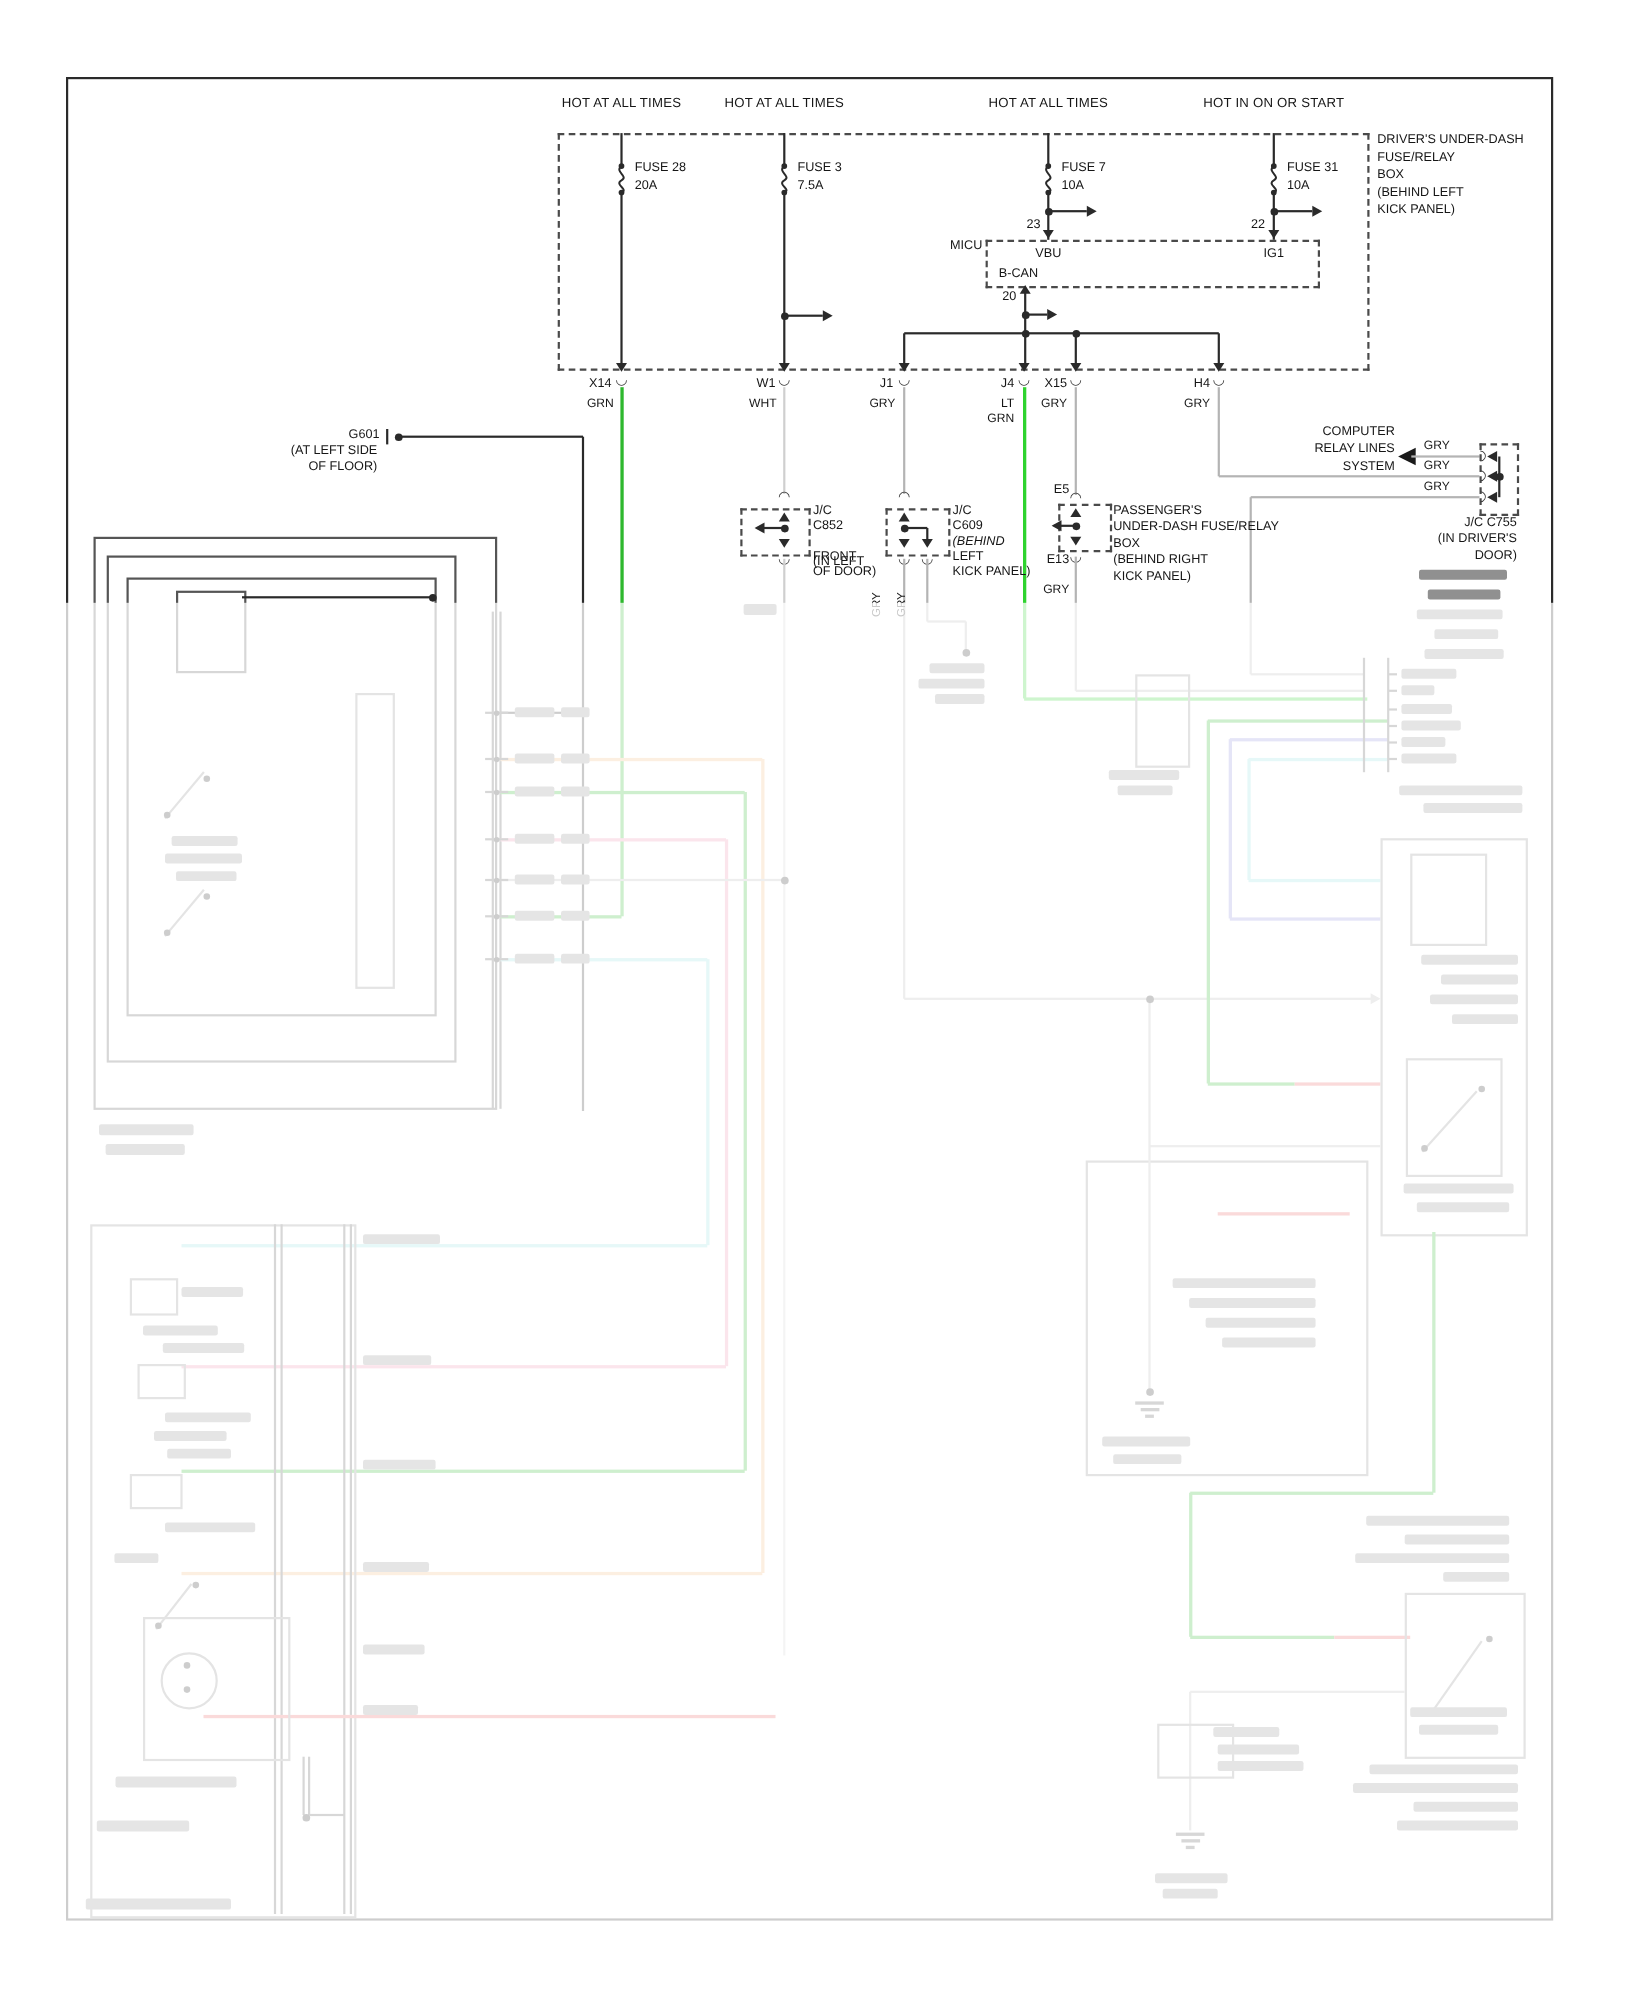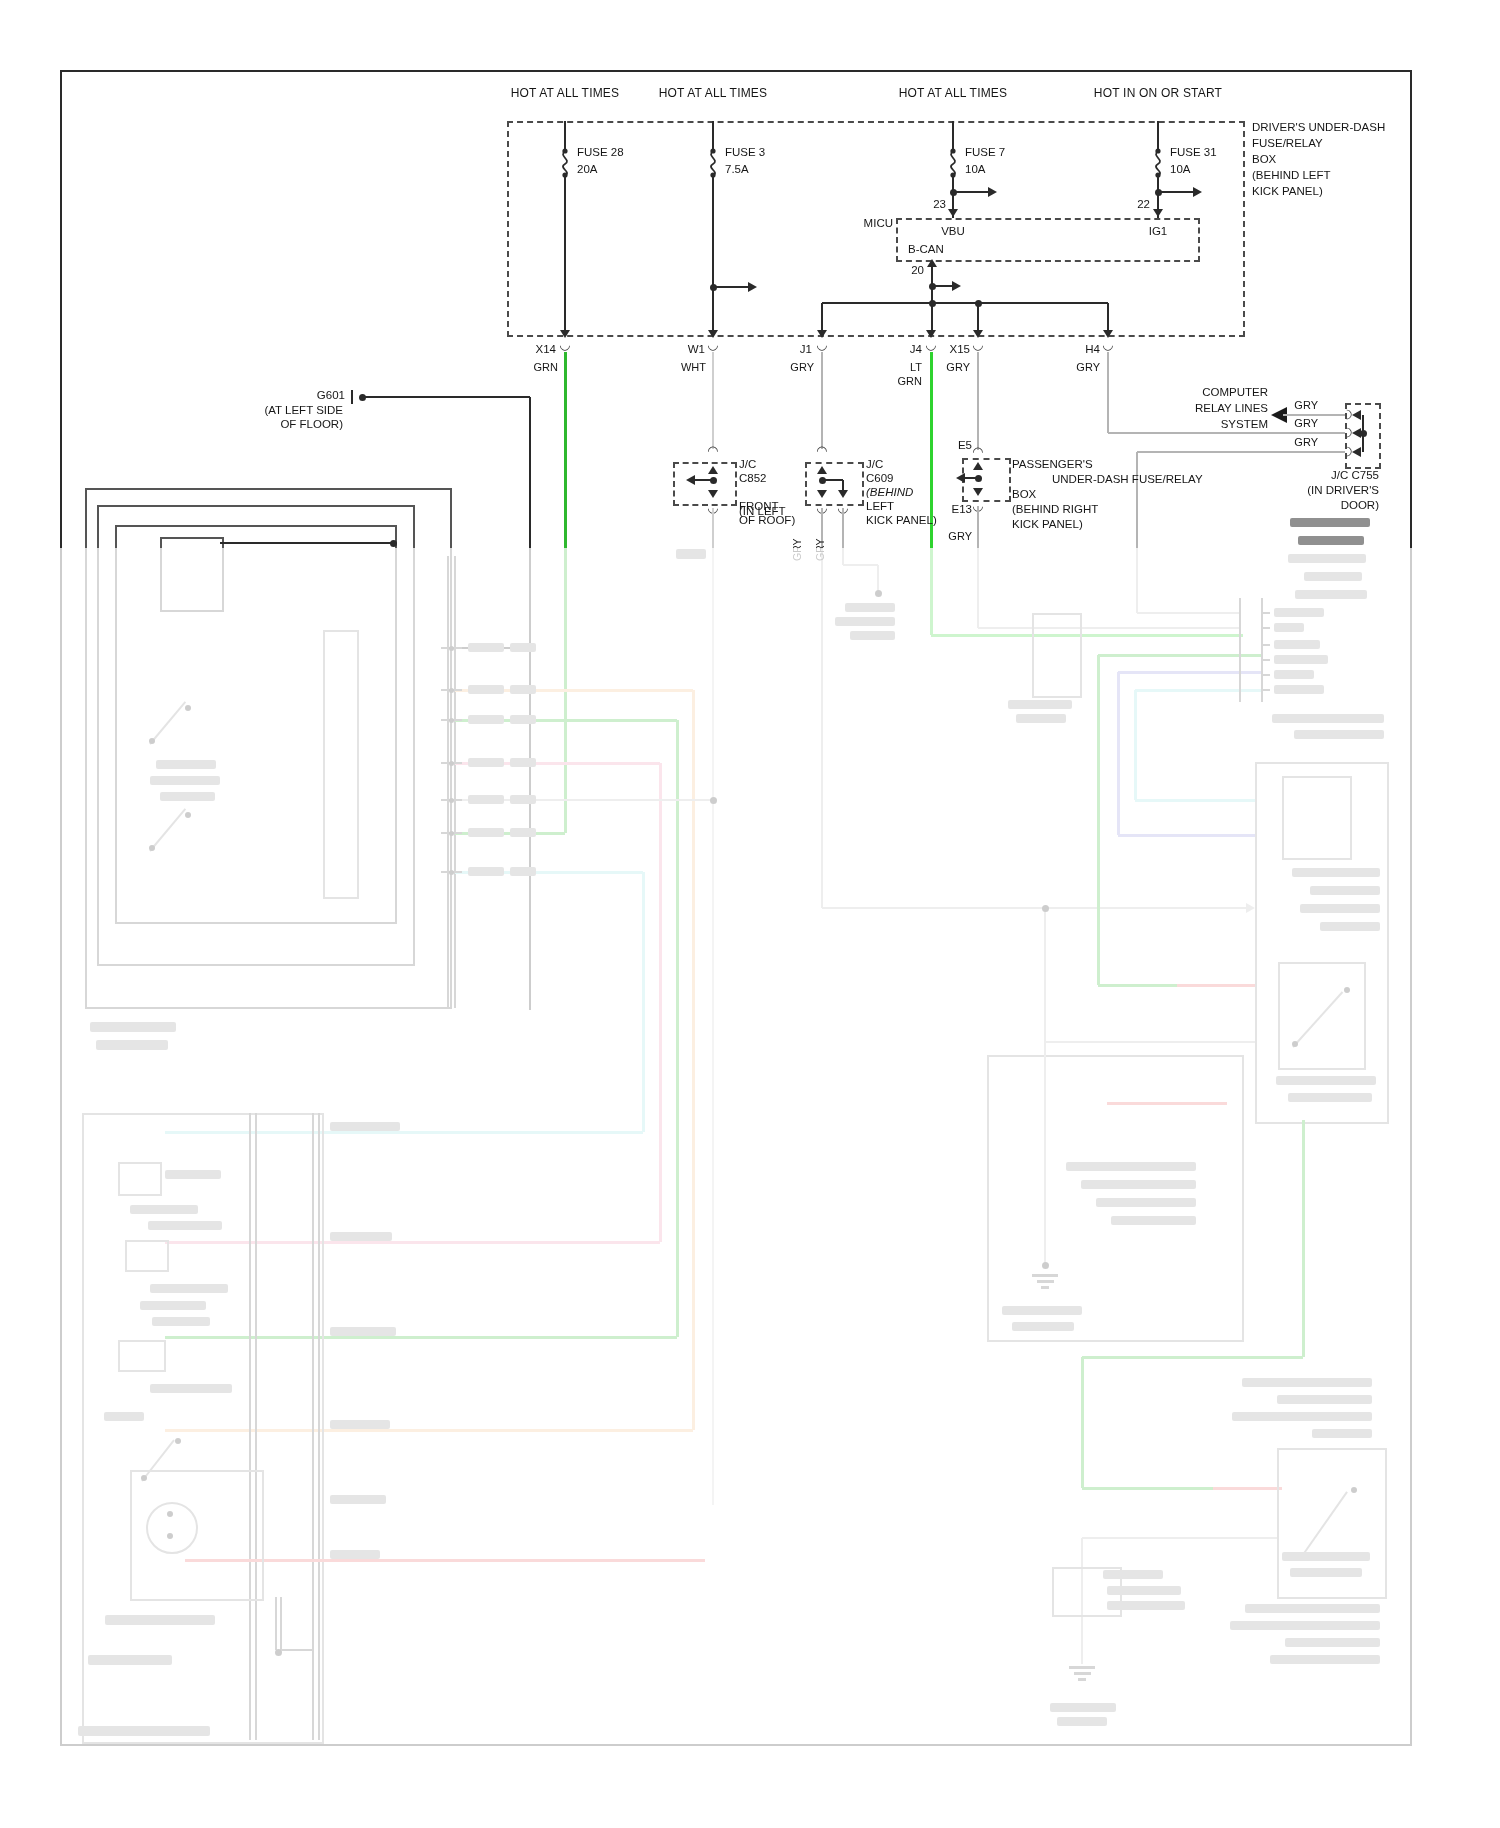--- a/index.html
+++ b/index.html
@@ -418,37 +418,37 @@
   <div class="t rt" style="left:1088px;top:401px;width:180px;">RELAY LINES</div>
   <div class="t rt" style="left:1088px;top:417px;width:180px;">SYSTEM</div>
   <div class="t rt sm" style="left:1270px;top:399px;width:48px;">GRY</div>
   <div class="t rt sm" style="left:1270px;top:417px;width:48px;">GRY</div>
   <div class="t rt sm" style="left:1270px;top:436px;width:48px;">GRY</div>
 
   <div class="t" style="left:739px;top:457px;">J/C</div>
   <div class="t" style="left:739px;top:471px;">C852</div>
   <div class="t" style="left:739px;top:504px;">(IN LEFT</div>
   <div class="t" style="left:739px;top:499px;">FRONT</div>
-  <div class="t" style="left:739px;top:513px;">OF ROOF)</div>
+  <div class="t" style="left:739px;top:513px;">OF DOOR)</div>
 
   <div class="t" style="left:866px;top:457px;">J/C</div>
   <div class="t" style="left:866px;top:471px;">C609</div>
   <div class="t" style="left:866px;top:485px;font-style:italic;">(BEHIND</div>
   <div class="t" style="left:866px;top:499px;">LEFT</div>
   <div class="t" style="left:866px;top:513px;">KICK PANEL)</div>
   <div class="vt" style="left:803px;top:549px;">GRY</div>
   <div class="vt" style="left:826px;top:549px;">GRY</div>
 
   <div class="t rt" style="left:1279px;top:468px;width:100px;">J/C C755</div>
   <div class="t rt" style="left:1279px;top:483px;width:100px;">(IN DRIVER'S</div>
   <div class="t rt" style="left:1279px;top:498px;width:100px;">DOOR)</div>
 
   <div class="t rt" style="left:922px;top:438px;width:50px;">E5</div>
   <div class="t rt" style="left:922px;top:502px;width:50px;">E13</div>
   <div class="t rt sm" style="left:922px;top:530px;width:50px;">GRY</div>
   <div class="t" style="left:1012px;top:457px;">PASSENGER'S</div>
-  <div class="t" style="left:1012px;top:472px;margin-left:40px;">UNDER-DASH FUSE/RELAY</div>
+  <div class="t" style="left:1012px;top:472px;">UNDER-DASH FUSE/RELAY</div>
   <div class="t" style="left:1012px;top:487px;">BOX</div>
   <div class="t" style="left:1012px;top:502px;">(BEHIND RIGHT</div>
   <div class="t" style="left:1012px;top:517px;">KICK PANEL)</div>
 
   <div class="fade"></div>
 </div>
 
 </body></html>

